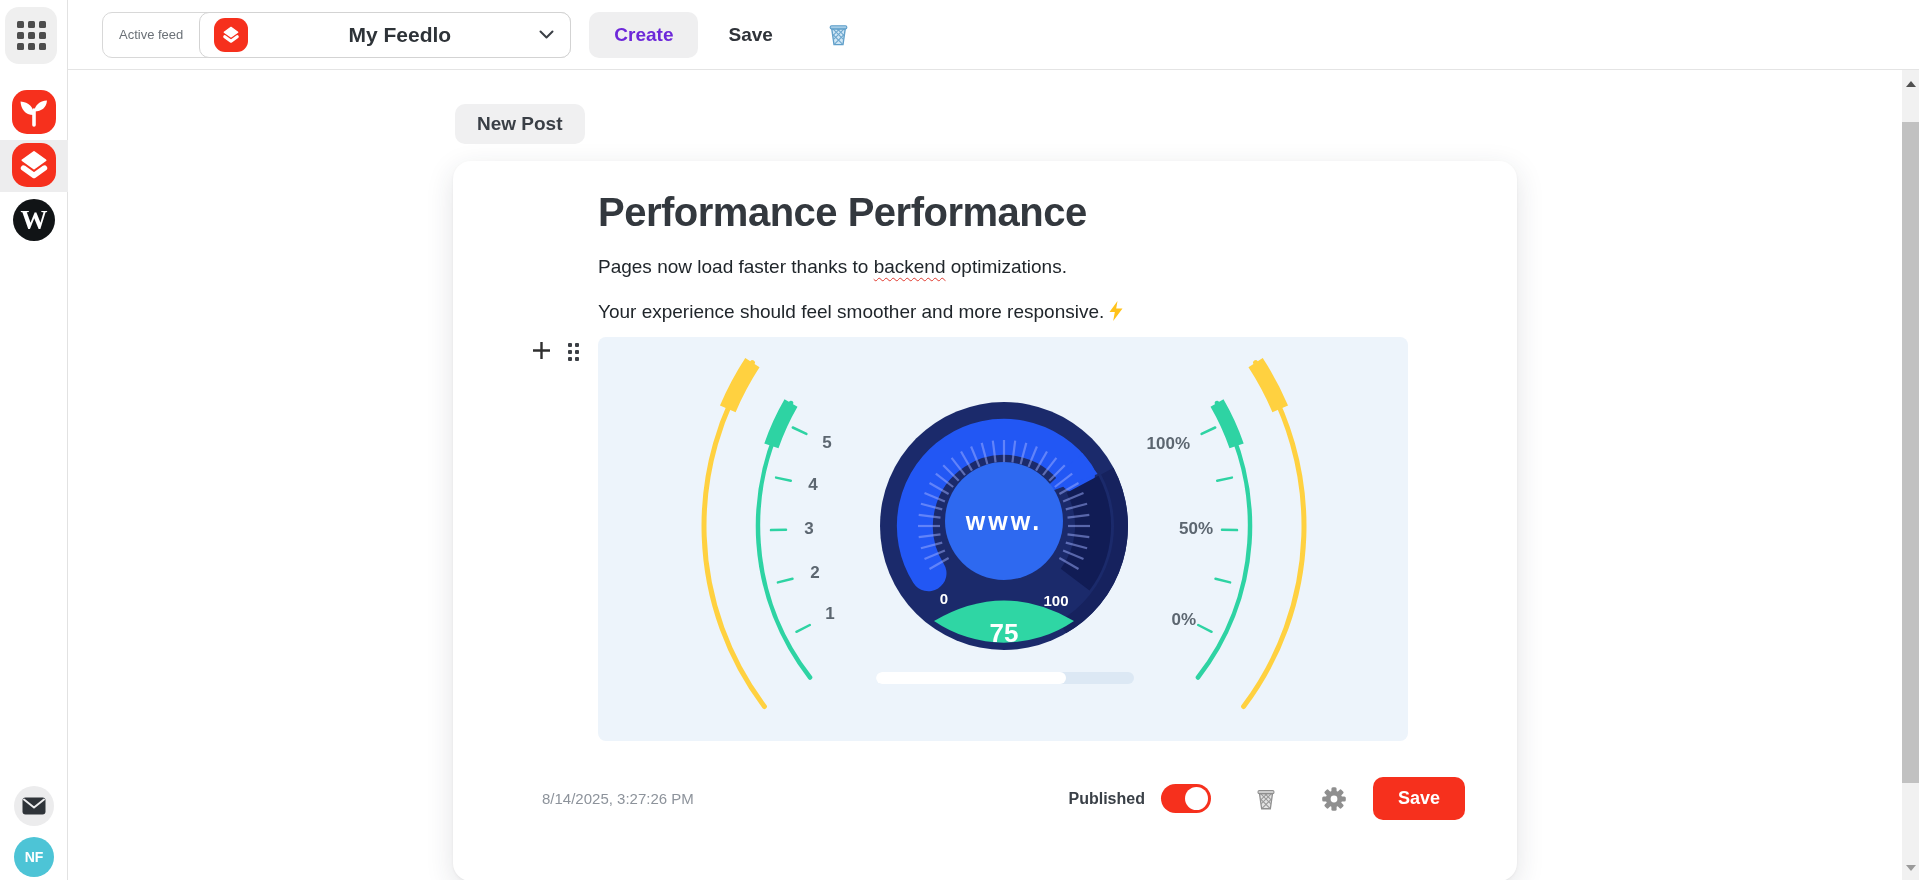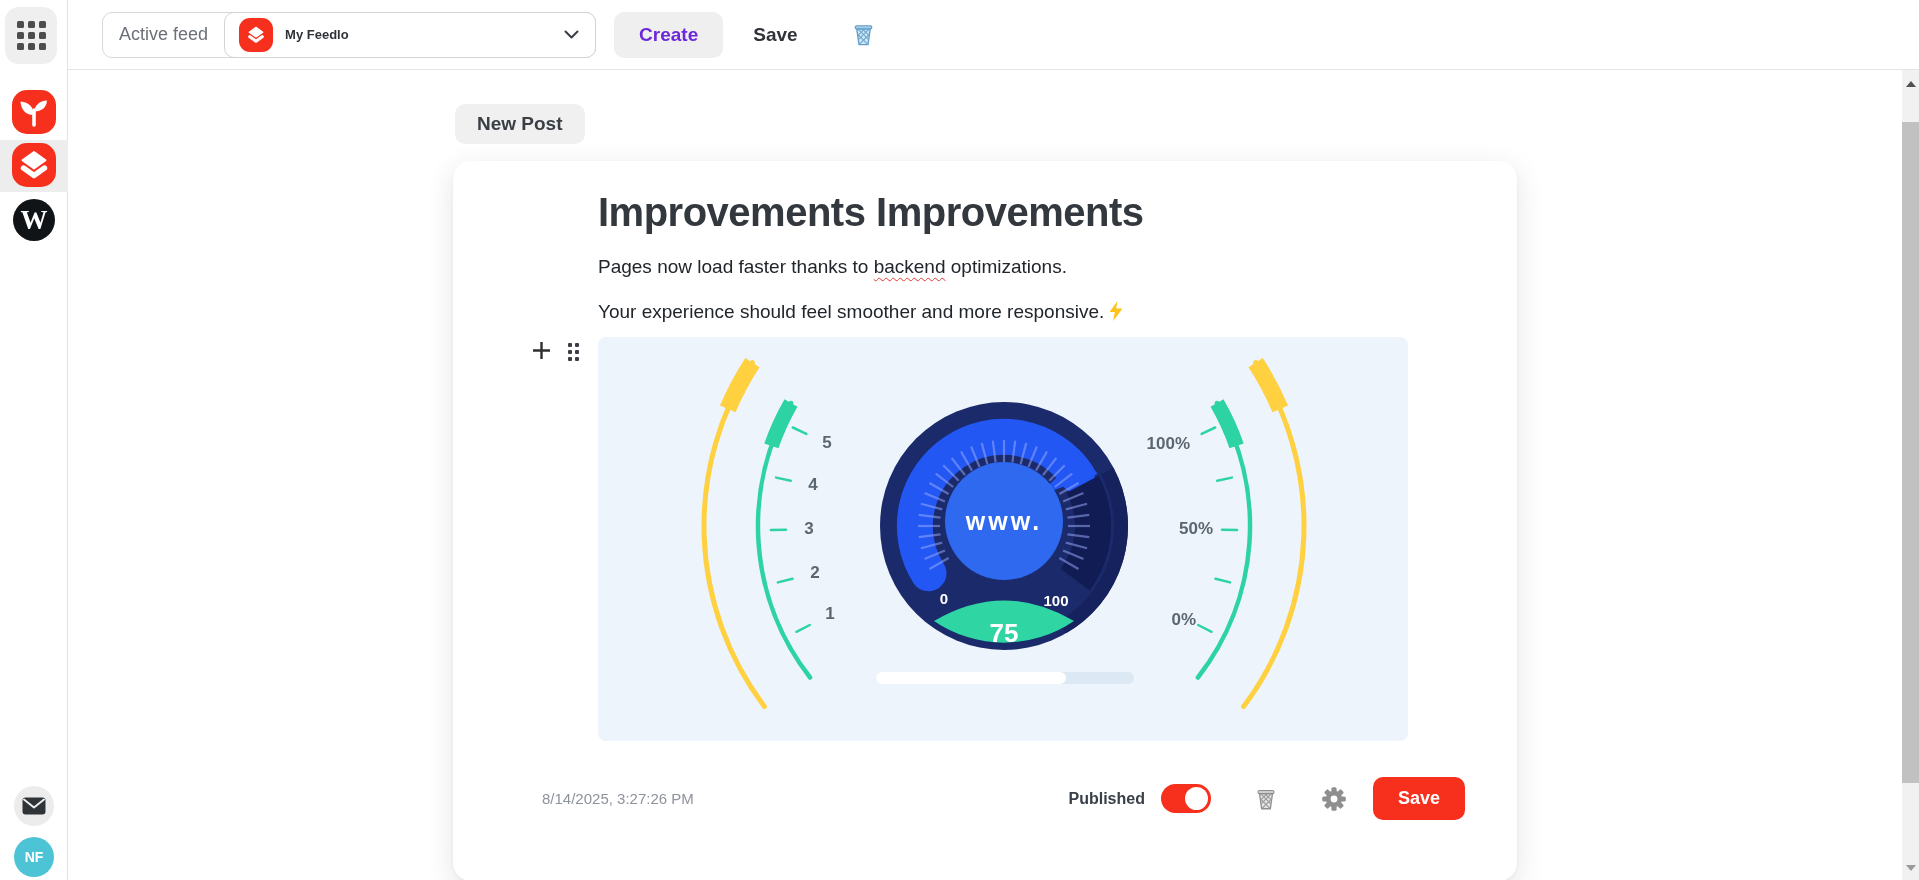--- a/index.html
+++ b/index.html
@@ -22,26 +22,26 @@
   .wpress span { color:#fff; font-family:"Liberation Serif", serif; font-weight:bold; font-size:27px; line-height:1; }
   .mailbtn { top:786px; width:40px; height:40px; left:14px; border-radius:50%; background:#ececed; }
   .avatar { top:837px; width:40px; height:40px; left:14px; border-radius:50%; background:#4dc4d6;
     color:#fff; font-size:14px; font-weight:bold; }
 
   
   .toolbar { position:absolute; left:68px; top:0; width:1851px; height:70px; background:#fff;
     border-bottom:1px solid #e4e4e4; display:flex; align-items:center; z-index:20; }
   .feed-combo { margin-left:34px; height:46px; border:1px solid #d8d8d8; border-radius:10px;
     background:#fff; display:flex; align-items:center; }
-  .feed-label { padding:0 16px; font-size:18px; color:#6b7177; white-space:nowrap; }
+  .feed-label { padding:0 16px; font-size:13px; color:#6b7177; white-space:nowrap; }
   .feed-select { align-self:stretch; margin:-1px -1px -1px 0; width:372px; border:1px solid #d3d3d3;
     border-radius:10px; background:#fff; display:flex; align-items:center; padding:0 14px; cursor:pointer; }
   .feed-ico { width:34px; height:34px; border-radius:11px; background:#f6301d;
     display:flex; align-items:center; justify-content:center; flex:0 0 auto; }
-  .feed-name { margin-left:12px; font-size:13px; font-weight:600; color:#2e3338; flex:1 1 auto; }
+  .feed-name { margin-left:12px; font-size:21px; font-weight:600; color:#2e3338; flex:1 1 auto;text-align:center; }
   .chev { flex:0 0 auto; margin-right:2px; }
   .btn-create { margin-left:18px; height:46px; padding:0 25px; background:#efeff0; border:none;
     border-radius:10px; font-family:inherit; font-size:19px; font-weight:bold; color:#6d28d9; cursor:pointer; }
   .tb-save { margin-left:30px; font-size:19px; font-weight:bold; color:#2f3339; cursor:pointer; }
   .tb-trash { margin-left:52px; cursor:pointer; display:flex; }
 
   
   .main { position:absolute; left:68px; top:88px; width:1851px; height:810px; background:#fff; }
   .newpost { position:absolute; left:387px; top:16px; padding:9px 22px; background:#f0f0f1;
     border:none; border-radius:10px; font-family:inherit; font-size:19px; font-weight:bold; color:#3a3f46; cursor:pointer; }
@@ -167,21 +167,21 @@
       <rect x="4.6" y="4.2" width="14.8" height="2.8" rx="1.3" fill="#a5cce6" stroke="#5e9ec9" stroke-width="1"></rect>
     </svg>
   </span>
 </div>
 
 <div class="main">
   <button class="newpost">New Post</button>
 
   <div class="card">
     <div class="card-col">
-      <h1 class="post-title">Improvements Improvements</h1>
+      <h1 class="post-title">Performance Performance</h1>
 
       <p class="post-p"><span>Pages now load faster thanks to </span><span class="wavy">backend</span><span> optimizations.</span></p>
 
       <p class="post-p"><span>Your experience should feel smoother and more responsive.</span><svg class="bolt" width="16" height="20" viewBox="0 0 16 20">
             <path d="M9.5 0 L1.5 11 H6.8 L5.2 20 L14.5 7.5 H8.2 Z" fill="#ffc21a"></path>
           </svg></p>
 
       <div class="illus-wrap">
         <span class="blk-plus">
           <svg width="19" height="19" viewBox="0 0 19 19">

